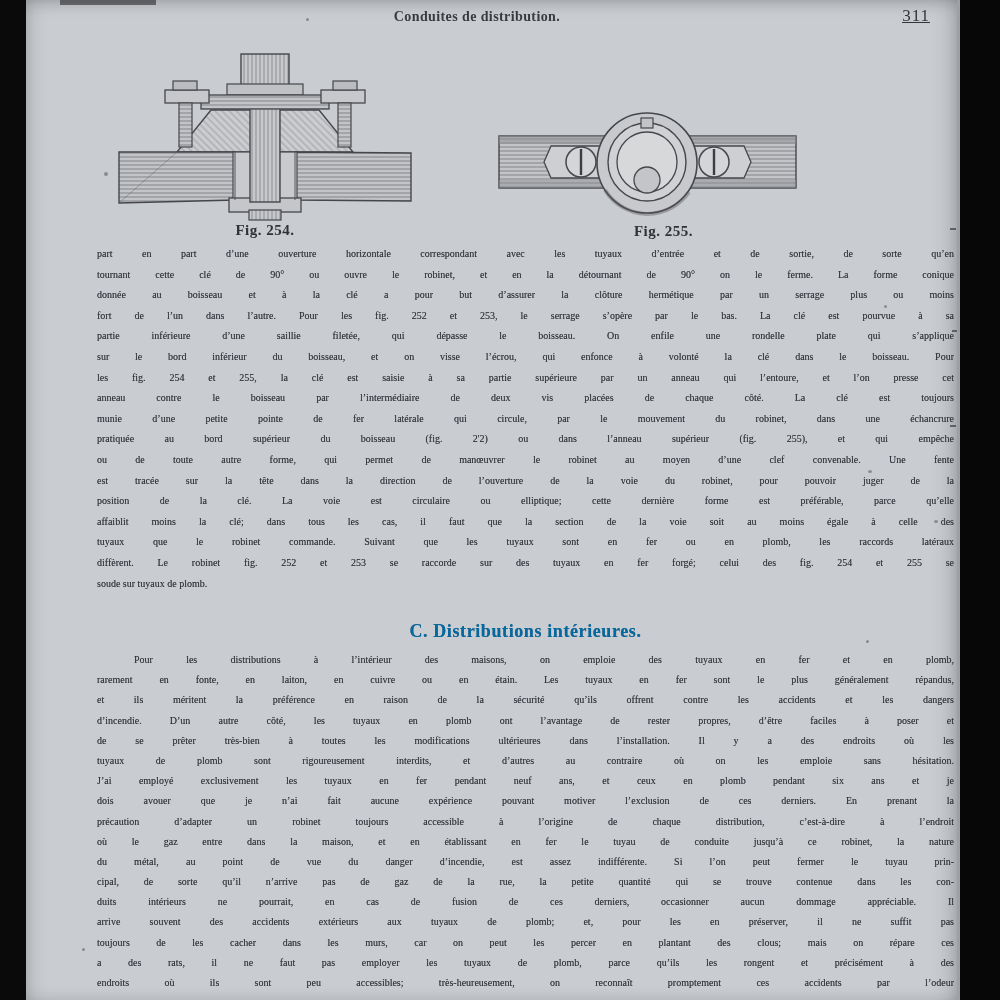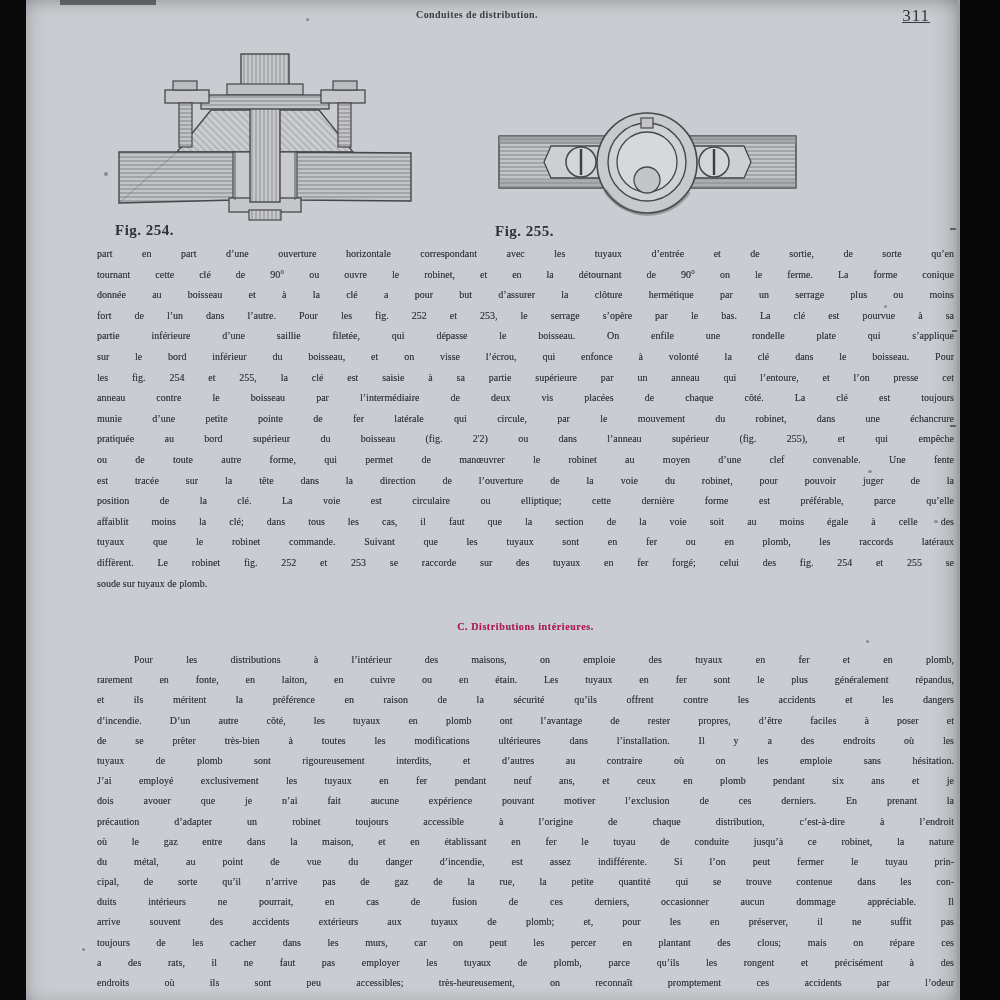--- a/index.html
+++ b/index.html
@@ -18,47 +18,47 @@
   .right-edge-line{
     position:absolute;left:957px;top:0;width:3px;height:1000px;
     background:#9ea0a4;
   }
   .right-band{
     position:absolute;left:960px;top:0;width:40px;height:1000px;
     background:#070707;
   }
   .header-title{
     position:absolute;left:71px;top:9px;width:760px;
-    text-align:center;font-size:10px;font-weight:bold;
+    text-align:center;font-size:14px;font-weight:bold;
     letter-spacing:.4px;color:#3a3b40;
   }
   .page-number{
     position:absolute;left:830px;top:6px;width:100px;
     text-align:right;font-size:17px;color:#34353a;letter-spacing:1px;
   }
   .fig{position:absolute;}
   .fig svg{display:block;}
   .fig-caption{
-    position:absolute;font-size:15px;font-weight:bold;
+    position:absolute;text-align:center;font-size:15px;font-weight:bold;
     color:#313237;letter-spacing:.5px;
   }
   .textcol{position:absolute;left:71px;width:857px;color:#34353b;}
   .line{
     display:block;text-align:justify;text-align-last:justify;
     font-size:10px;overflow:hidden;
     text-shadow:0 0 .5px rgba(45,46,52,.55);
   }
   .p1 .line{height:20.6px;line-height:20.6px;}
   .p2 .line{height:20.2px;line-height:20.2px;}
   .line.last{text-align-last:left;}
   .line.indent{text-indent:37px;}
   .section-heading{
     position:absolute;left:71px;top:621px;width:857px;
-    text-align:center;font-size:10px;font-weight:bold;
-    color:#be185d;letter-spacing:.6px;
+    text-align:center;font-size:18px;font-weight:bold;
+    color:#0369a1;letter-spacing:.6px;
     text-shadow:0 0 .5px rgba(45,46,52,.55);
   }
   .speck{position:absolute;border-radius:50%;background:#55575c;opacity:.55;}
   .smudge{position:absolute;background:#1c1c1e;}
   .edge-tick{position:absolute;background:#3c3d41;opacity:.7;}
 </style>
 </head>
 <body>
 
 <div class="paper">
@@ -130,21 +130,21 @@
       <line x1="219" y1="39" x2="219" y2="65" stroke="#3c3d42" stroke-width="2.4"></line>
 
       <circle cx="152" cy="53" r="50" fill="#c7c9cc" stroke="#46474c" stroke-width="1.6"></circle>
       <path d="M110,80 A50 50 0 0 0 194,82" fill="none" stroke="#55565b" stroke-width="4" opacity="0.4"></path>
       <circle cx="152" cy="52" r="39" fill="#cfd1d4" stroke="#46474c" stroke-width="1.4"></circle>
       <circle cx="152" cy="52" r="30" fill="#d6d8da" stroke="#46474c" stroke-width="1.3"></circle>
       <rect x="146" y="8" width="12" height="10" fill="#c2c4c7" stroke="#46474c" stroke-width="1.2"></rect>
       <circle cx="152" cy="70" r="13" fill="#c3c5c8" stroke="#46474c" stroke-width="1.3"></circle>
     </svg>
   </div>
-  <div class="fig-caption" style="left:469px;top:223px;width:305px;">Fig. 255.</div>
+  <div class="fig-caption" style="left:485px;top:223px;width:305px;">Fig. 255.</div>
 
   <div class="textcol p1" style="top:244px;">
     <span class="line">part en part d’une ouverture horizontale correspondant avec les tuyaux d’entrée et de sortie, de sorte qu’en</span>
     <span class="line">tournant cette clé de 90° ou ouvre le robinet, et en la détournant de 90° on le ferme.  La forme conique</span>
     <span class="line">donnée au boisseau et à la clé a pour but d’assurer la clôture hermétique par un serrage plus ou moins</span>
     <span class="line">fort de l’un dans l’autre.  Pour les fig. 252 et 253, le serrage s’opère par le bas.  La clé est pourvue à sa</span>
     <span class="line">partie inférieure d’une saillie filetée, qui dépasse le boisseau.  On enfile une rondelle plate qui s’applique</span>
     <span class="line">sur le bord inférieur du boisseau, et on visse l’écrou, qui enfonce à volonté la clé dans le boisseau.  Pour</span>
     <span class="line">les fig. 254 et 255, la clé est saisie à sa partie supérieure par un anneau qui l’entoure, et l’on presse cet</span>
     <span class="line">anneau contre le boisseau par l’intermédiaire de deux vis placées de chaque côté.  La clé est toujours</span>

